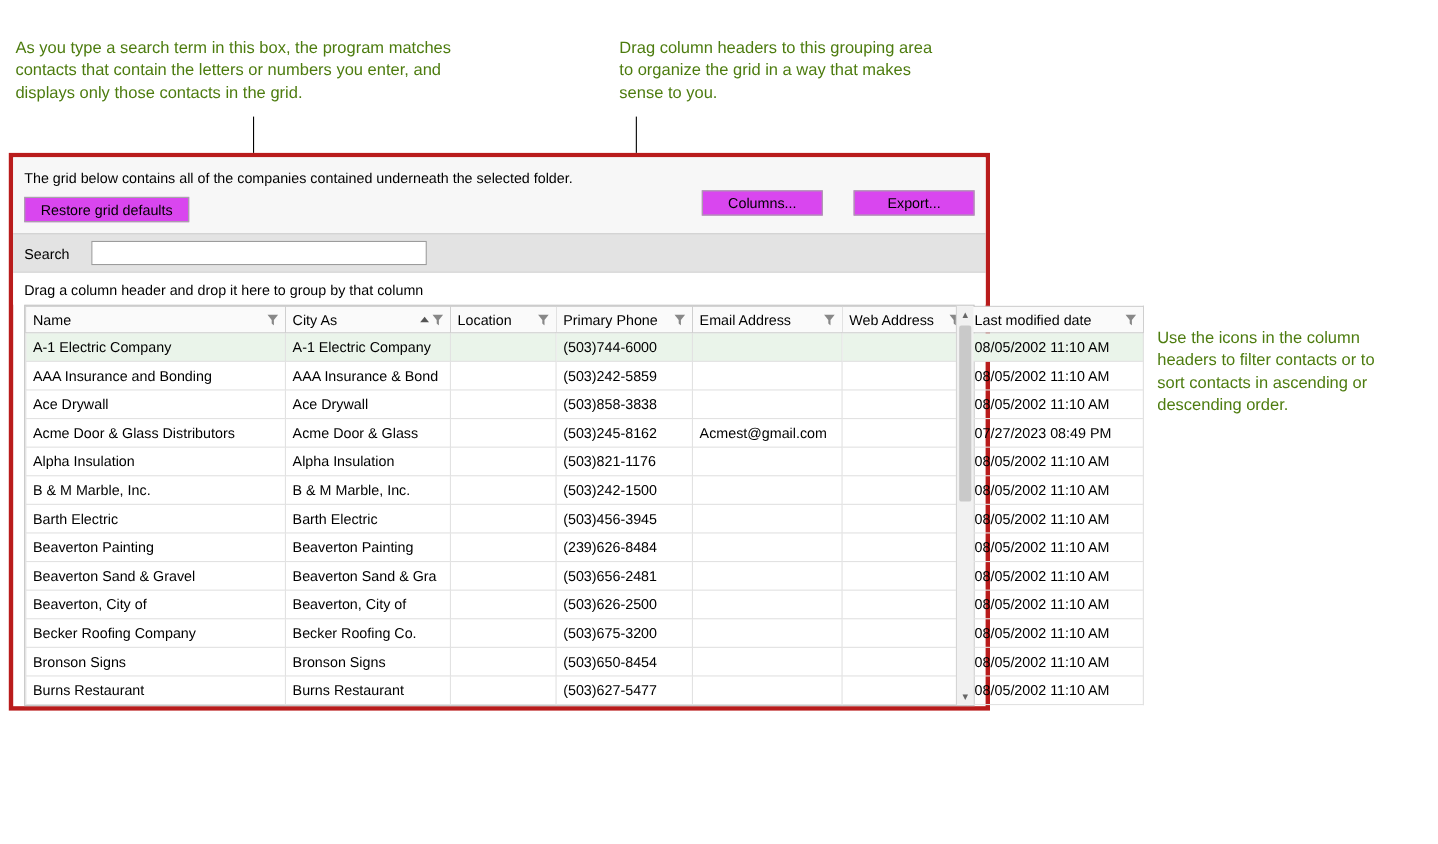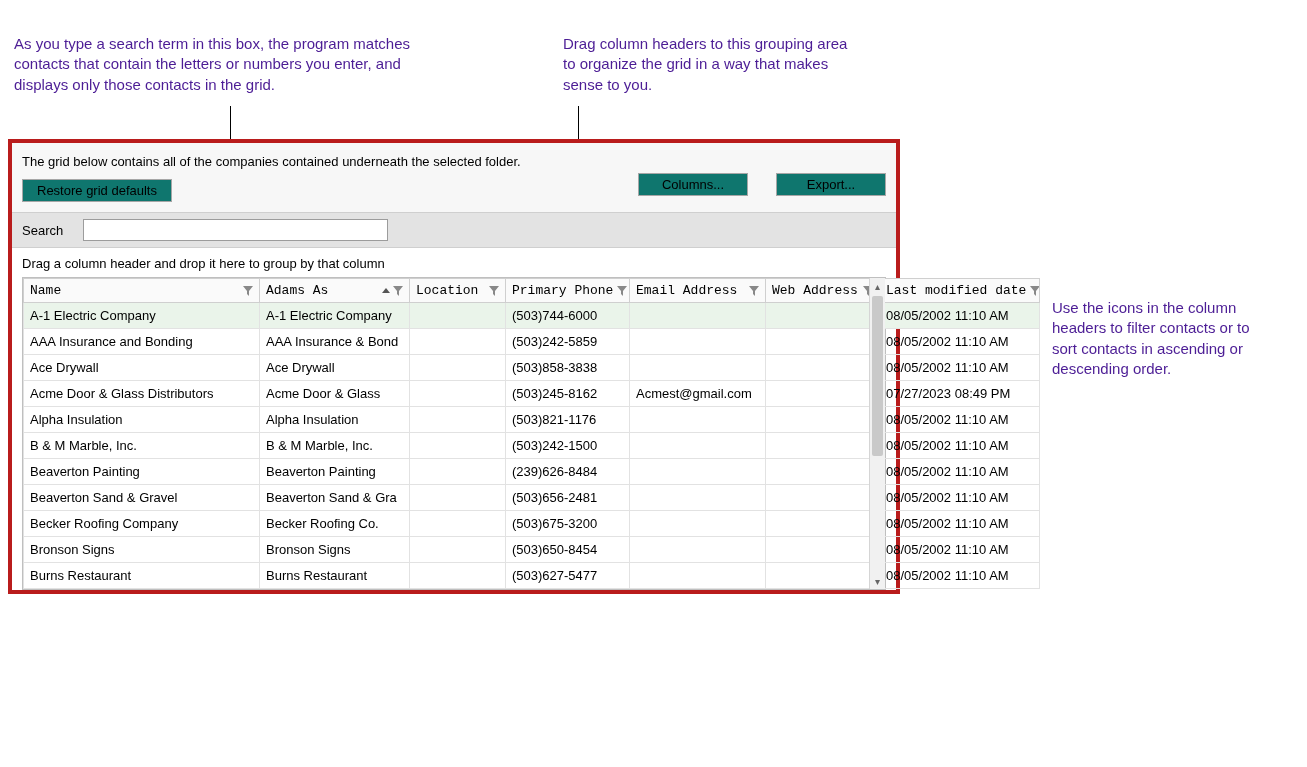--- a/index.html
+++ b/index.html
@@ -11,21 +11,21 @@
     background: #fff;
     width: 1307px;
   }
   .canvas { position: relative; width: 1307px; height: 767px; }
 
   
   .callout {
     position: absolute;
     font-size: 15px;
     line-height: 1.35;
-    color: #4c1d95;
+    color: #4d7c0f;
   }
   .callout-left  { left: 14px;  top: 34px; width: 415px; }
   .callout-mid   { left: 563px; top: 34px; width: 300px; }
   .callout-right { left: 1052px; top: 298px; width: 205px; }
 
   .leader {
     position: absolute;
     background: #000;
   }
   .leader-left  { left: 230px; top: 106px; width: 1px; height: 142px; }
@@ -52,21 +52,21 @@
   }
   .intro-text {
     font-size: 13px;
     color: #000;
     padding: 3px 0 8px 0;
   }
   .btn {
     display: inline-block;
     min-width: 110px;
     padding: 3px 14px;
-    background: #0f766e;
+    background: #d946ef;
     border: 1px solid #a6a6a6;
     font-size: 13px;
     text-align: center;
     cursor: pointer;
   }
   .btn-row-right { display: flex; gap: 28px; }
   .restore-row { margin-top: 2px; }
 
   .search-bar {
     background: #e3e3e3;
@@ -123,21 +123,20 @@
     overflow: hidden;
     text-overflow: ellipsis;
   }
   tr.row-sel td { background: #eaf4ea; }
   tr.row-sel td:first-child { background: #eaf4ea; }
   th .hdr-inner {
     display: flex;
     align-items: center;
     justify-content: space-between;
     gap: 4px;
-    font-family: Liberation Mono, monospace;
   }
   .hdr-icons { display: flex; align-items: center; gap: 3px; }
   .sort-ind {
     width: 0; height: 0;
     border-left: 4px solid transparent;
     border-right: 4px solid transparent;
     border-bottom: 5px solid #555;
   }
   .filter-icon {
     display: inline-block;
@@ -241,21 +240,21 @@
                   <span class="filter-icon">
                     <svg width="10" height="10" viewBox="0 0 10 10">
                         <path d="M0 0 H10 L6 5 V10 L4 8 V5 Z" fill="#888"></path>
                       </svg>
                   </span>
                 </span>
               </div>
             </th>
             <th>
               <div class="hdr-inner">
-                <span>Adams As</span>
+                <span>City As</span>
                 <span class="hdr-icons">
                   <span class="sort-ind"></span>
                   <span class="filter-icon">
                     <svg width="10" height="10" viewBox="0 0 10 10">
                         <path d="M0 0 H10 L6 5 V10 L4 8 V5 Z" fill="#888"></path>
                       </svg>
                   </span>
                 </span>
               </div>
             </th>
@@ -377,34 +376,54 @@
               <td>B &amp; M Marble, Inc.</td>
               <td>B &amp; M Marble, Inc.</td>
               <td></td>
               <td>(503)242-1500</td>
               <td></td>
               <td></td>
               <td>08/05/2002 11:10 AM</td>
               <td></td>
             </tr>
             <tr>
+              <td>Barth Electric</td>
+              <td>Barth Electric</td>
+              <td></td>
+              <td>(503)456-3945</td>
+              <td></td>
+              <td></td>
+              <td>08/05/2002 11:10 AM</td>
+              <td></td>
+            </tr>
+            <tr>
               <td>Beaverton Painting</td>
               <td>Beaverton Painting</td>
               <td></td>
               <td>(239)626-8484</td>
               <td></td>
               <td></td>
               <td>08/05/2002 11:10 AM</td>
               <td></td>
             </tr>
             <tr>
               <td>Beaverton Sand &amp; Gravel</td>
               <td>Beaverton Sand &amp; Gra</td>
               <td></td>
               <td>(503)656-2481</td>
+              <td></td>
+              <td></td>
+              <td>08/05/2002 11:10 AM</td>
+              <td></td>
+            </tr>
+            <tr>
+              <td>Beaverton, City of</td>
+              <td>Beaverton, City of</td>
+              <td></td>
+              <td>(503)626-2500</td>
               <td></td>
               <td></td>
               <td>08/05/2002 11:10 AM</td>
               <td></td>
             </tr>
             <tr>
               <td>Becker Roofing Company</td>
               <td>Becker Roofing Co.</td>
               <td></td>
               <td>(503)675-3200</td>

